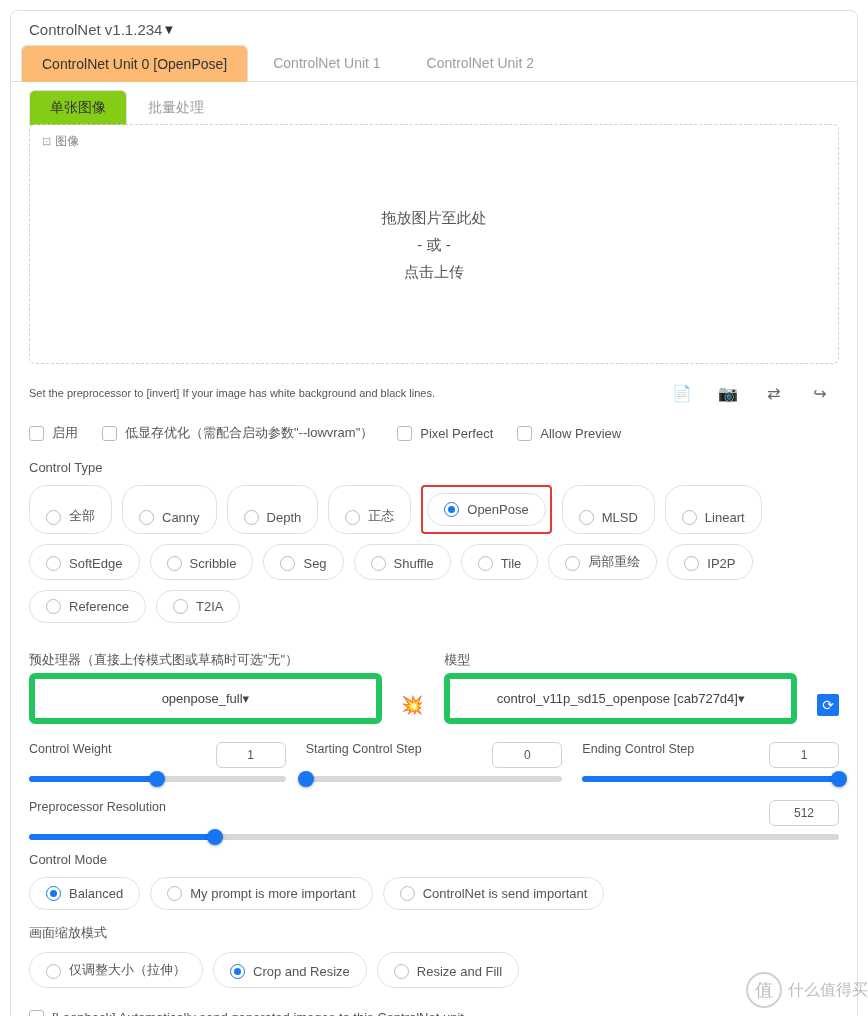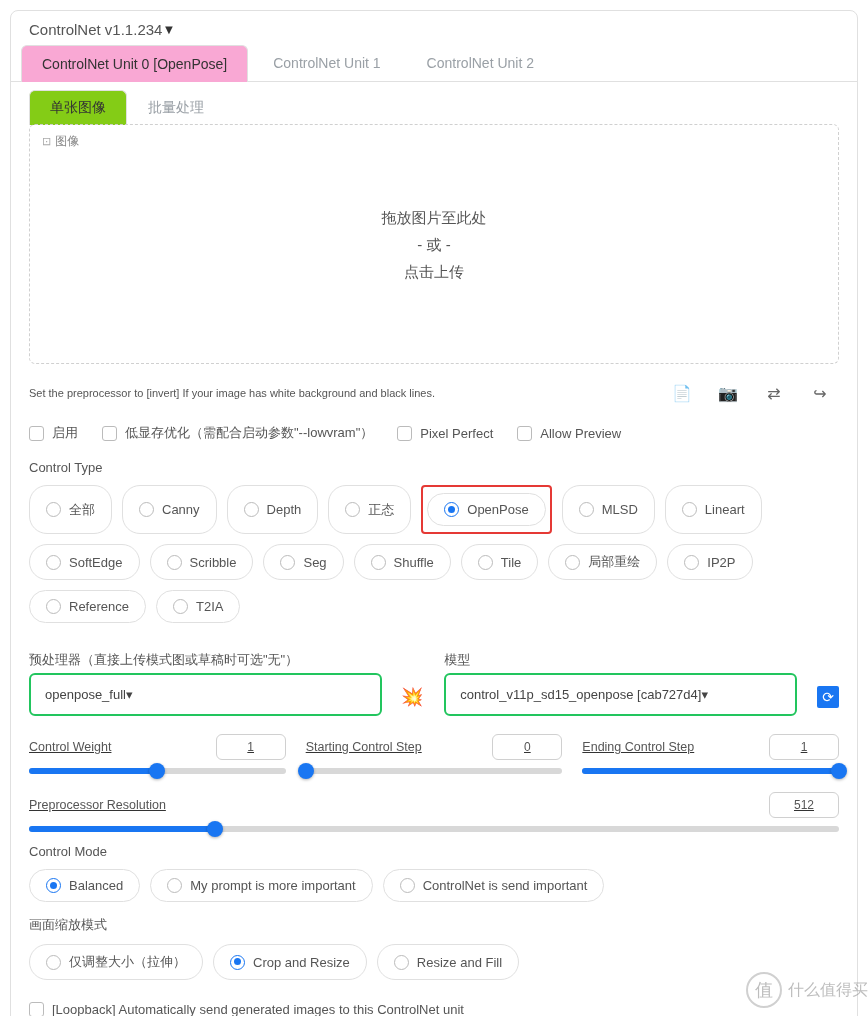--- a/index.html
+++ b/index.html
@@ -3,52 +3,52 @@
 <meta charset="utf-8">
 <style>
 * { box-sizing: border-box; margin: 0; padding: 0; }
 body { font-family: -apple-system, BlinkMacSystemFont, "Segoe UI", Arial, sans-serif; background: #fff; color: #333; font-size: 14px; }
 .panel { border: 1px solid #e0e0e0; border-radius: 8px; margin: 10px; padding: 0; }
 .panel-header { display: flex; justify-content: flex-start; align-items: center; padding: 10px 18px 6px; }
 .panel-title { font-size: 15px; color: #555; }
 .collapse-arrow { font-size: 13px; color: #333; cursor: pointer; }
 .tabs { display: flex; border-bottom: 1px solid #e0e0e0; padding: 0 10px; }
 .tab { padding: 10px 20px; color: #9aa0a6; cursor: pointer; border: 1px solid transparent; border-bottom: none; border-radius: 6px 6px 0 0; margin-right: 4px; font-size: 14px; }
-.tab.active { color: #333; border-color: #e0e0e0; background: #f9a8d4; position: relative; top: 1px; }
+.tab.active { color: #333; border-color: #e0e0e0; background: #fdba74; position: relative; top: 1px; }
 .sub-tabs { display: flex; padding: 8px 18px 0; }
 .sub-tab { padding: 8px 20px; color: #9aa0a6; cursor: pointer; border: 1px solid transparent; border-bottom: none; border-radius: 6px 6px 0 0; font-size: 14px; }
 .sub-tab.active { color: #333; border-color: #e0e0e0; background: #84cc16; }
 .content { padding: 0 18px 18px; }
 .dropzone { border: 1px dashed #d0d0d0; border-radius: 6px; min-height: 240px; position: relative; margin-top: -1px; }
 .dz-label { position: absolute; top: 8px; left: 12px; font-size: 12px; color: #888; display: flex; align-items: center; gap: 4px; }
 .dz-label::before { content: "⊡"; font-size: 11px; color: #aaa; }
 .dz-text { position: absolute; top: 50%; left: 50%; transform: translate(-50%, -50%); text-align: center; color: #555; font-size: 15px; line-height: 1.8; }
 .hint-row { display: flex; justify-content: space-between; align-items: center; margin: 20px 0 10px; }
 .hint-text { color: #555; font-size: 11px; }
 .icon-bar { display: flex; gap: 28px; padding-right: 10px; }
 .icon-btn { width: 18px; height: 18px; cursor: pointer; color: #666; display: flex; align-items: center; justify-content: center; font-size: 16px; }
 .check-row { display: flex; gap: 24px; margin: 22px 0 18px; flex-wrap: wrap; }
 .check-item { display: flex; align-items: center; gap: 8px; color: #555; font-size: 13px; cursor: pointer; }
 .checkbox { width: 15px; height: 15px; border: 1px solid #bbb; border-radius: 3px; flex-shrink: 0; }
 .section-label { color: #555; font-size: 13px; margin: 14px 0 10px; }
 .radio-flow { display: flex; flex-wrap: wrap; gap: 10px; }
-.radio-item { display: flex; align-items: center; gap: 8px; padding: 8px 16px; border: 1px solid #e0e0e0; border-radius: 18px; cursor: pointer; font-size: 13px; color: #555; background: #fff; }
+.radio-item { display: flex; align-items: flex-end; gap: 8px; padding: 8px 16px; border: 1px solid #e0e0e0; border-radius: 18px; cursor: pointer; font-size: 13px; color: #555; background: #fff; }
 .radio-circle { width: 15px; height: 15px; border: 1.5px solid #bbb; border-radius: 50%; flex-shrink: 0; position: relative; }
 .radio-item.selected .radio-circle { border-color: #1976f2; }
 .radio-item.selected .radio-circle::after { content: ""; position: absolute; top: 2.5px; left: 2.5px; width: 7px; height: 7px; background: #1976f2; border-radius: 50%; }
 .highlight-box { border: 2px solid #e53935; border-radius: 4px; padding: 6px 4px; display: inline-flex; }
 .proc-row { display: flex; gap: 20px; margin-top: 14px; align-items: flex-end; }
 .proc-col { flex: 1; }
 .proc-col-narrow { flex: 0 0 auto; padding-bottom: 8px; }
-.select-box { border: 2px solid #22c55e; border-radius: 6px; padding: 12px 14px; display: flex; justify-content: flex-start; align-items: center; cursor: pointer; font-size: 13px; color: #444; margin-top: 4px; }
+.select-box { border: 6px solid #22c55e; border-radius: 6px; padding: 12px 14px; display: flex; justify-content: center; align-items: center; cursor: pointer; font-size: 13px; color: #444; margin-top: 4px; }
 .boom-btn { font-size: 18px; cursor: pointer; }
 .refresh-btn { width: 22px; height: 22px; background: #1976f2; color: #fff; display: flex; align-items: center; justify-content: center; border-radius: 2px; font-size: 14px; cursor: pointer; }
 .slider-row { display: flex; gap: 20px; margin-top: 18px; }
 .slider-col { flex: 1; }
-.slider-head { display: flex; justify-content: space-between; align-items: center; margin-bottom: 8px; text-decoration: underline; }
+.slider-head { display: flex; justify-content: space-between; align-items: flex-start; margin-bottom: 8px; }
 .slider-label { font-size: 12.5px; color: #555; }
 .num-input { width: 70px; border: 1px solid #d0d0d0; border-radius: 6px; padding: 5px 8px; text-align: center; font-size: 12px; color: #555; }
 .slider-track { position: relative; height: 6px; background: #d8d8d8; border-radius: 3px; margin-top: 8px; }
 .slider-fill { position: absolute; top: 0; left: 0; height: 100%; background: #1976f2; border-radius: 3px; }
 .slider-thumb { position: absolute; top: 50%; transform: translate(-50%, -50%); width: 16px; height: 16px; background: #1976f2; border-radius: 50%; box-shadow: 0 1px 3px rgba(0,0,0,0.3); }
 .watermark { position: fixed; bottom: 8px; right: 0; display: flex; align-items: center; gap: 6px; color: #888; font-size: 16px; font-weight: 500; opacity: 0.55; pointer-events: none; }
 .wm-circle { width: 36px; height: 36px; border: 2px solid #aaa; border-radius: 50%; display: flex; align-items: center; justify-content: center; font-size: 18px; color: #888; }
 </style>
 </head>
 <body>

